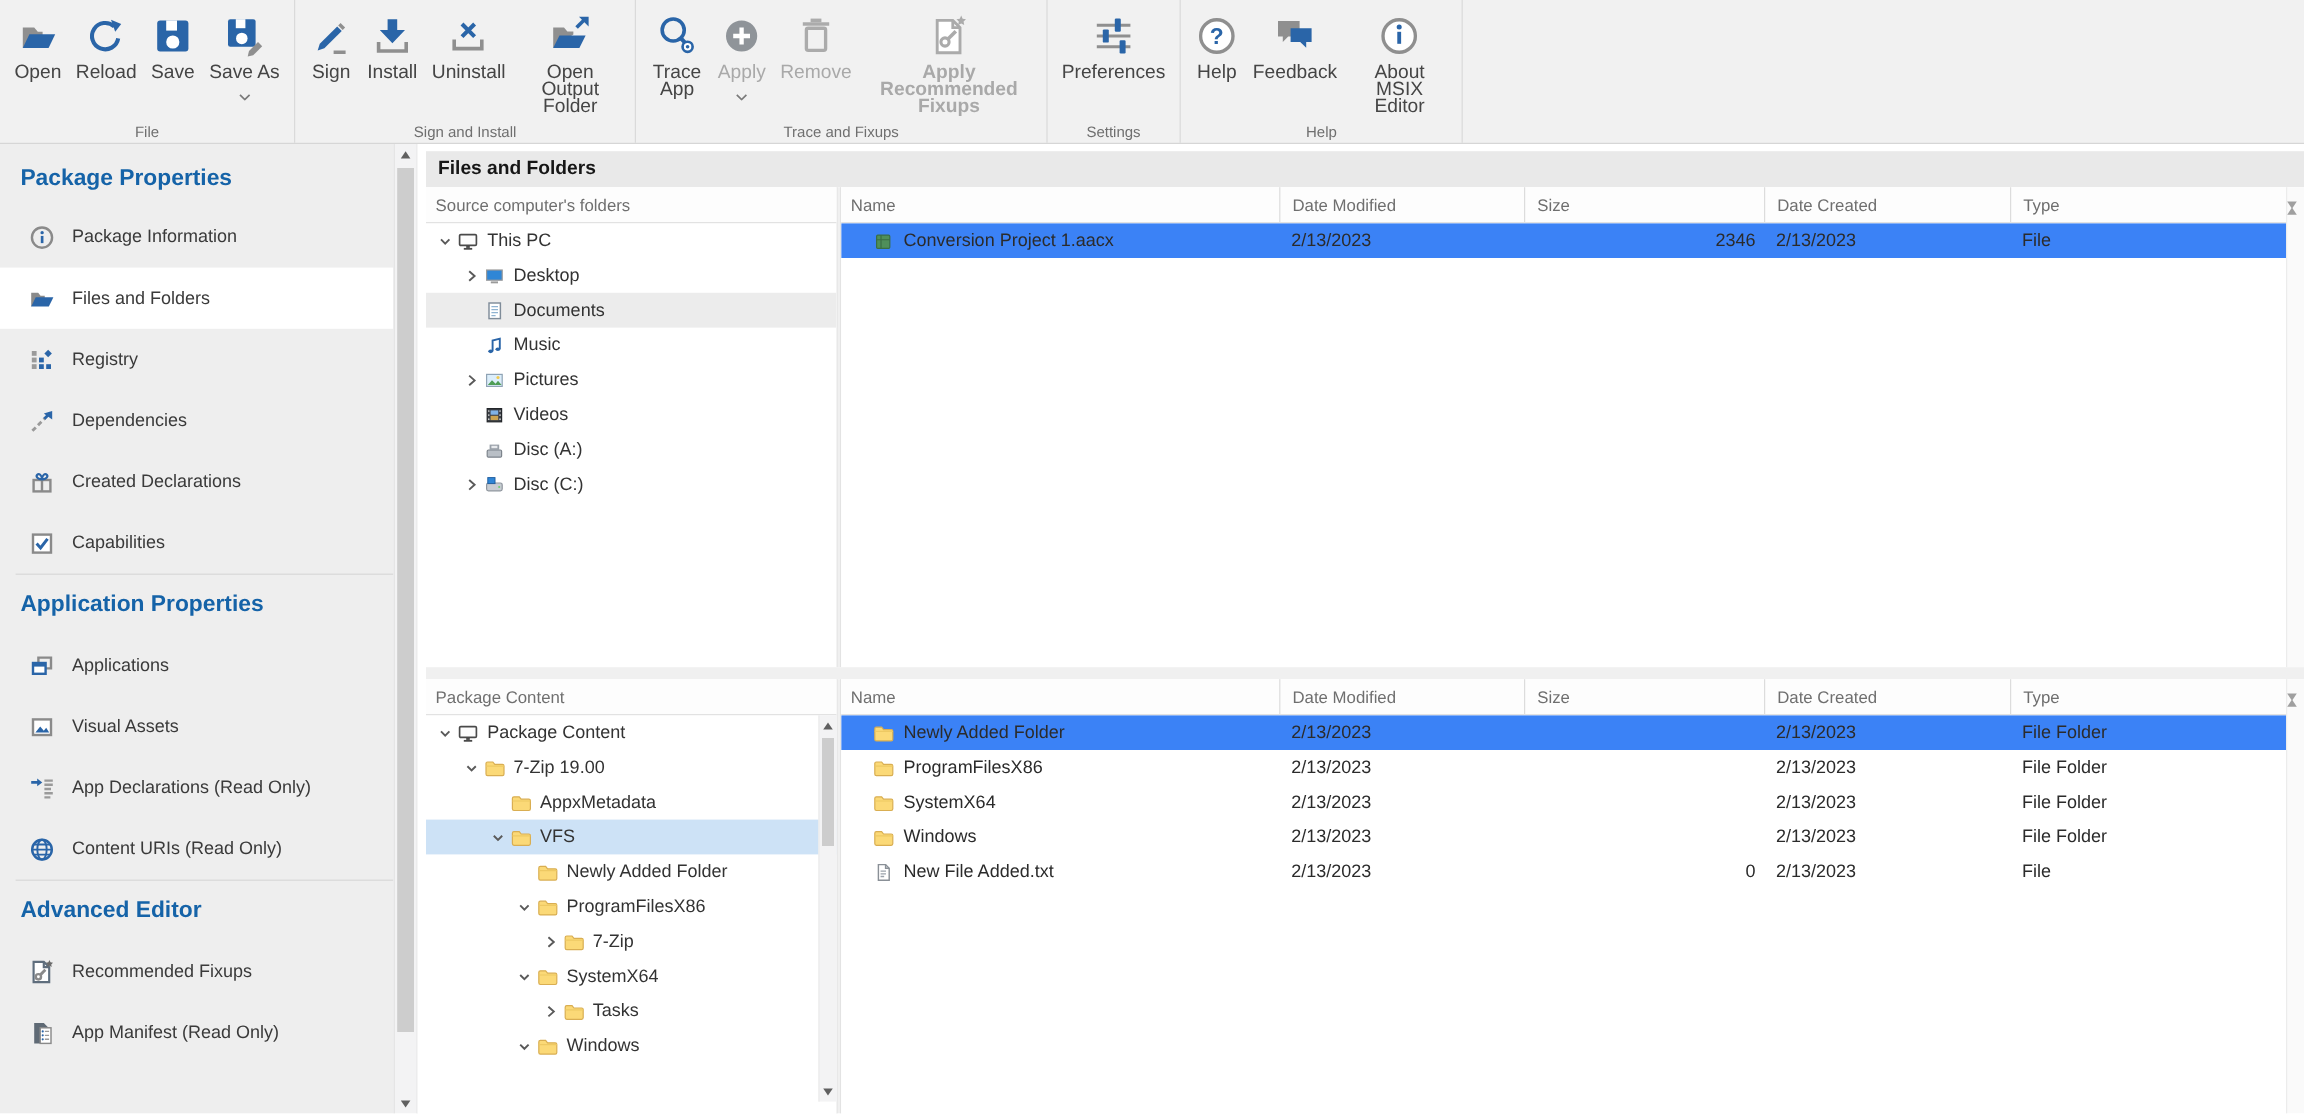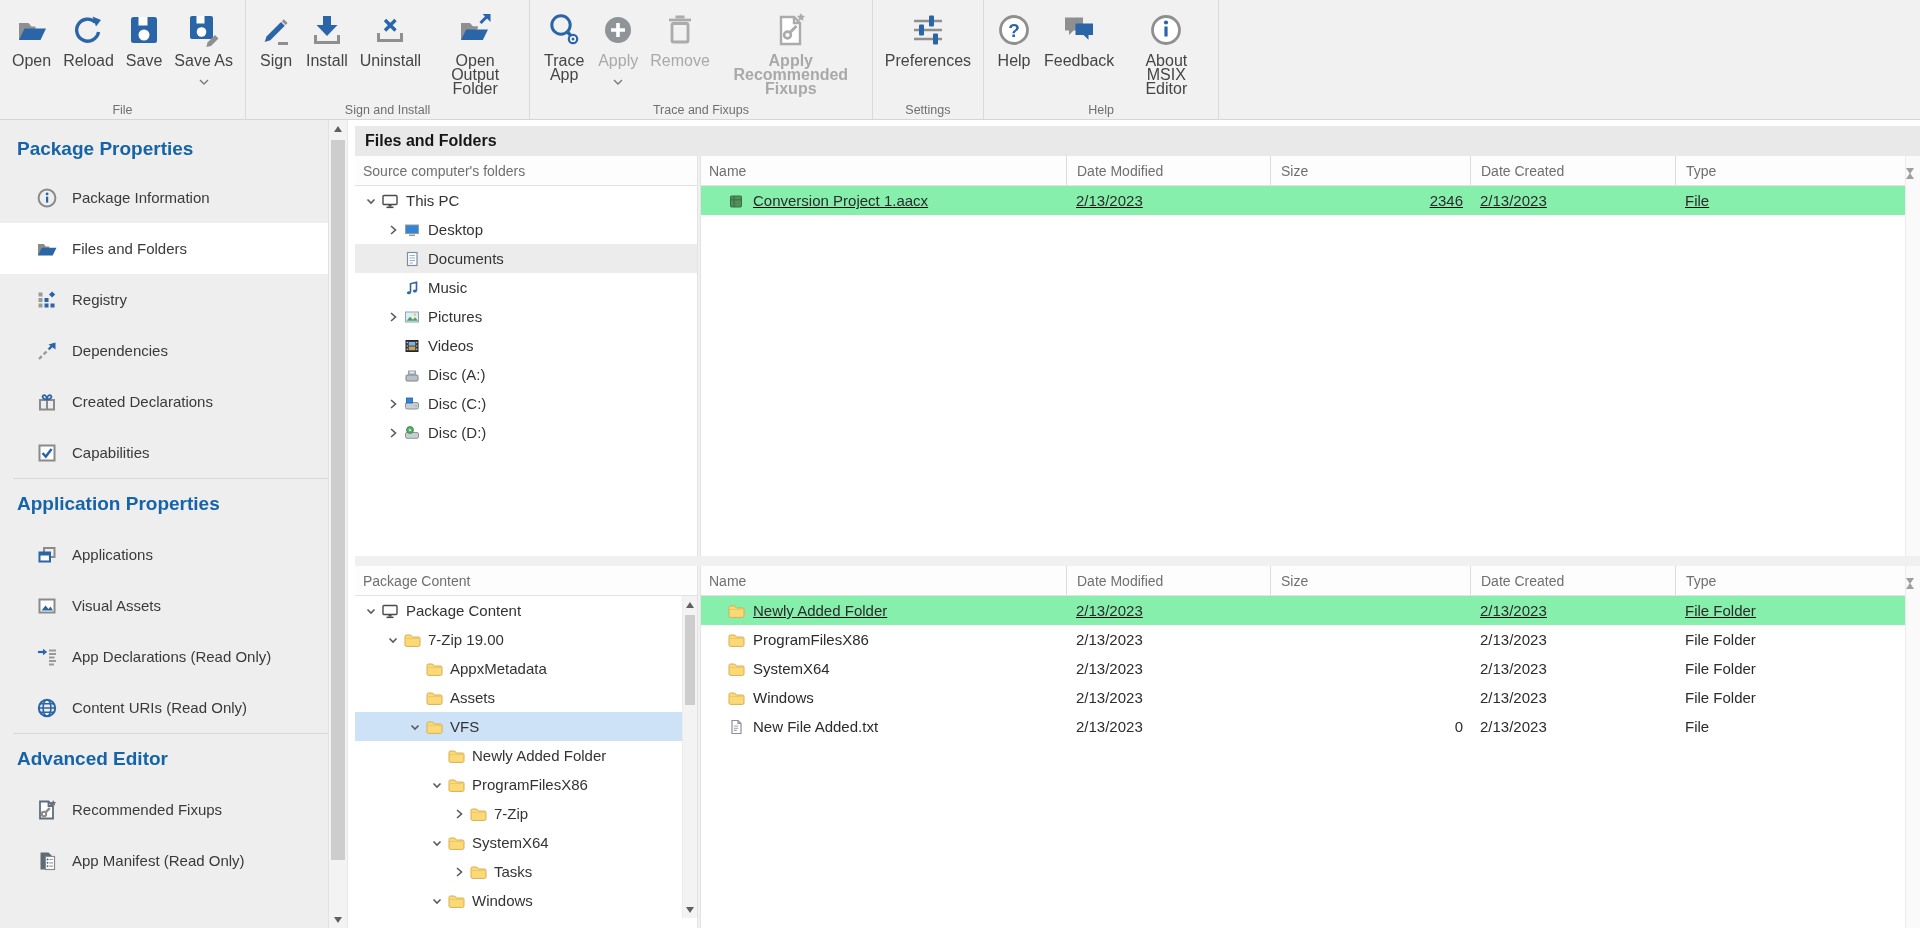--- a/index.html
+++ b/index.html
@@ -24,21 +24,21 @@
   .dd { margin-top:3px; }
   .rglabel { position:absolute; bottom:2px; left:0; right:0; text-align:center;
     font-size:12.5px; color:#6f6f6f; }
 
   
   .sidebar { position:absolute; left:0; top:120px; width:328px; height:808px;
     background:#eeeeee; overflow:hidden; }
   .sheading { height:46px; margin-top:6px; display:flex; align-items:center;
     padding-left:17px; font-size:19px; font-weight:bold; color:#1563a8; }
   .sheading.later { height:50px; margin-top:0; }
-  .sitem { height:51px; display:flex; align-items:center; padding-left:36px; cursor:default; }
+  .sitem { height:51px; display:flex; align-items:center; padding-left:24px; cursor:default; }
   .sitem.selected { background:#ffffff; }
   .sitem .ic22 { width:22px; height:22px; display:flex; align-items:center; justify-content:center; }
   .sitem .slbl { margin-left:14px; font-size:15px; color:#3a3a3a; }
   .sdivider { height:1px; background:#d8d8d8; margin-left:13px; }
 
   
   .vscroll { position:absolute; background:#f3f3f4; }
   .vscroll .sb-btn { position:absolute; left:0; right:0; height:17px; display:flex;
     align-items:center; justify-content:center; }
   .vscroll .sb-btn.bottom { bottom:0; }
@@ -67,21 +67,21 @@
     padding-left:8px; font-size:14px; color:#6f6f6f; background:#fdfdfd; flex:none; }
 
   .list-header { height:30px; border-bottom:1px solid #e2e2e2; background:#fdfdfd;
     display:grid; grid-template-columns:365px 204px 200px 205px 1fr; margin-right:15px; flex:none; }
   .list-header .lh { display:flex; align-items:center; padding-left:10px; font-size:14px; color:#6f6f6f;
     border-left:1px solid #dcdcdc; overflow:hidden; white-space:nowrap; }
   .list-header .lh:first-child { border-left:none; padding-left:8px; }
 
   .list-body { flex:1; overflow:hidden; margin-right:15px; }
   .lrow { height:29px; display:grid; grid-template-columns:365px 204px 200px 205px 1fr; align-items:center; }
-  .lrow.hl { background:#86efac;text-decoration:underline; }
+  .lrow.hl { background:#3b82f6; }
   .lrow .cell { font-size:15px; color:#2b2b2b; padding-left:10px; overflow:hidden; white-space:nowrap; }
   .lrow .cell.name { display:flex; align-items:center; padding-left:26px; }
   .lrow .cell.name .ic18 { margin-right:8px; flex:none; }
   .lrow .cell.size { text-align:right; padding-right:7px; padding-left:0; }
 
   .list-scroll { position:absolute; right:0; top:0; bottom:0; width:15px; background:#fafafa;
     border-left:1px solid #ececec; }
 
   .tree-body { flex:1; overflow:hidden; position:relative; }
   .trow { height:29px; display:flex; align-items:center; }
@@ -554,36 +554,20 @@
                 </svg>
               </span>
               <span class="ic18" data-name="drive-c-icon">
                 <svg width="18" height="18" viewBox="0 0 18 18" xmlns="http://www.w3.org/2000/svg">
                   <rect x="2.5" y="7.5" width="13" height="6.5" rx="1.5" fill="#c8cdd3" stroke="#8e959d" stroke-width="1"></rect>
                   <rect x="3.5" y="3" width="6" height="5" fill="#2f86d6" stroke="#1f5d9e" stroke-width=".8"></rect>
                   <circle cx="13" cy="10.8" r=".9" fill="#6fcf6f"></circle>
                 </svg>
               </span>
               <span class="tlbl" data-name="tree-node-label">Disc (C:)</span>
-            </div>
-            <div class="trow" data-name="tree-node-disc-d">
-              <span style="width:28px;flex:none"></span>
-              <span class="tchev" data-name="chevron-right-icon">
-                <svg width="14" height="14" viewBox="0 0 14 14">
-                  <path d="M5 3 L9.5 7 L5 11" fill="none" stroke="#5a5a5a" stroke-width="1.6"></path>
-                </svg>
-              </span>
-              <span class="ic18" data-name="drive-d-icon">
-                <svg width="18" height="18" viewBox="0 0 18 18" xmlns="http://www.w3.org/2000/svg">
-                  <rect x="2.5" y="8.5" width="13" height="5.8" rx="1.5" fill="#c8cdd3" stroke="#8e959d" stroke-width="1"></rect>
-                  <circle cx="7" cy="6" r="3.4" fill="#59b26a" stroke="#3d8a4e" stroke-width="1"></circle>
-                  <circle cx="7" cy="6" r="1" fill="#e4f3e7"></circle>
-                </svg>
-              </span>
-              <span class="tlbl" data-name="tree-node-label">Disc (D:)</span>
             </div>
           </div>
       </div>
       <div class="v-split" data-name="vertical-splitter"></div>
       <div class="list-panel" data-name="source-files-panel">
         <div class="list-header" id="source-list-header" data-name="source-files-column-headers">
             <span class="lh" data-name="column-header-name">Name</span>
             <span class="lh" data-name="column-header-date-modified">Date Modified</span>
             <span class="lh" data-name="column-header-size">Size</span>
             <span class="lh" data-name="column-header-date-created">Date Created</span>
@@ -656,31 +640,20 @@
               <span style="width:50px;flex:none"></span>
               <span class="tchev" data-name="chevron-spacer"></span>
               <span class="ic18" data-name="folder-icon">
                 <svg width="18" height="18" viewBox="0 0 18 18" xmlns="http://www.w3.org/2000/svg">
                   <path d="M2 5.3 C2 4.6 2.6 4 3.3 4 h4.4 l1.6 2 h6.4 c.7 0 1.3.6 1.3 1.3 V14 c0 .8-.6 1.4-1.3 1.4 H3.3 C2.6 15.4 2 14.8 2 14 z" fill="#fbd977" stroke="#d9ae52" stroke-width="1"></path>
                   <path d="M2 7.5 h15" stroke="#eec963" stroke-width="1"></path>
                 </svg>
               </span>
               <span class="tlbl" data-name="tree-node-label">AppxMetadata</span>
             </div>
-            <div class="trow" data-name="tree-node-assets">
-              <span style="width:50px;flex:none"></span>
-              <span class="tchev" data-name="chevron-spacer"></span>
-              <span class="ic18" data-name="folder-icon">
-                <svg width="18" height="18" viewBox="0 0 18 18" xmlns="http://www.w3.org/2000/svg">
-                  <path d="M2 5.3 C2 4.6 2.6 4 3.3 4 h4.4 l1.6 2 h6.4 c.7 0 1.3.6 1.3 1.3 V14 c0 .8-.6 1.4-1.3 1.4 H3.3 C2.6 15.4 2 14.8 2 14 z" fill="#fbd977" stroke="#d9ae52" stroke-width="1"></path>
-                  <path d="M2 7.5 h15" stroke="#eec963" stroke-width="1"></path>
-                </svg>
-              </span>
-              <span class="tlbl" data-name="tree-node-label">Assets</span>
-            </div>
             <div class="trow sel-blue" data-name="tree-node-vfs">
               <span style="width:50px;flex:none"></span>
               <span class="tchev" data-name="chevron-down-icon">
                 <svg width="14" height="14" viewBox="0 0 14 14">
                   <path d="M3.5 5.5 L7 9 L10.5 5.5" fill="none" stroke="#5a5a5a" stroke-width="1.6"></path>
                 </svg>
               </span>
               <span class="ic18" data-name="folder-icon">
                 <svg width="18" height="18" viewBox="0 0 18 18" xmlns="http://www.w3.org/2000/svg">
                   <path d="M2 5.3 C2 4.6 2.6 4 3.3 4 h4.4 l1.6 2 h6.4 c.7 0 1.3.6 1.3 1.3 V14 c0 .8-.6 1.4-1.3 1.4 H3.3 C2.6 15.4 2 14.8 2 14 z" fill="#fbd977" stroke="#d9ae52" stroke-width="1"></path>

